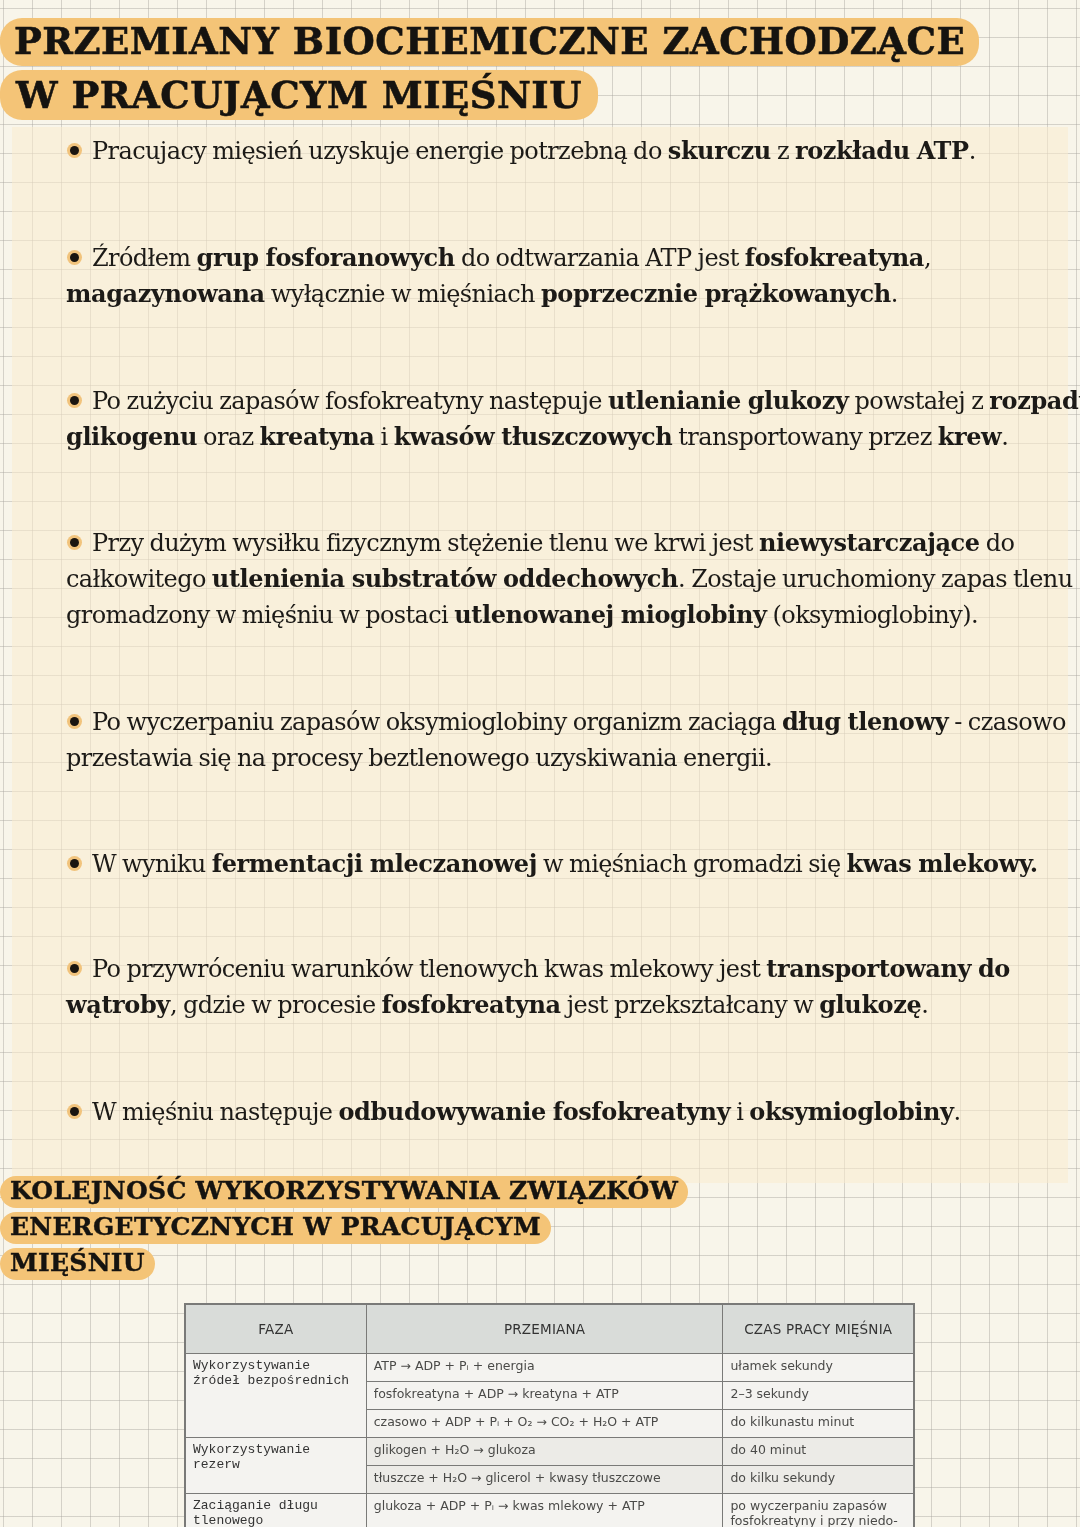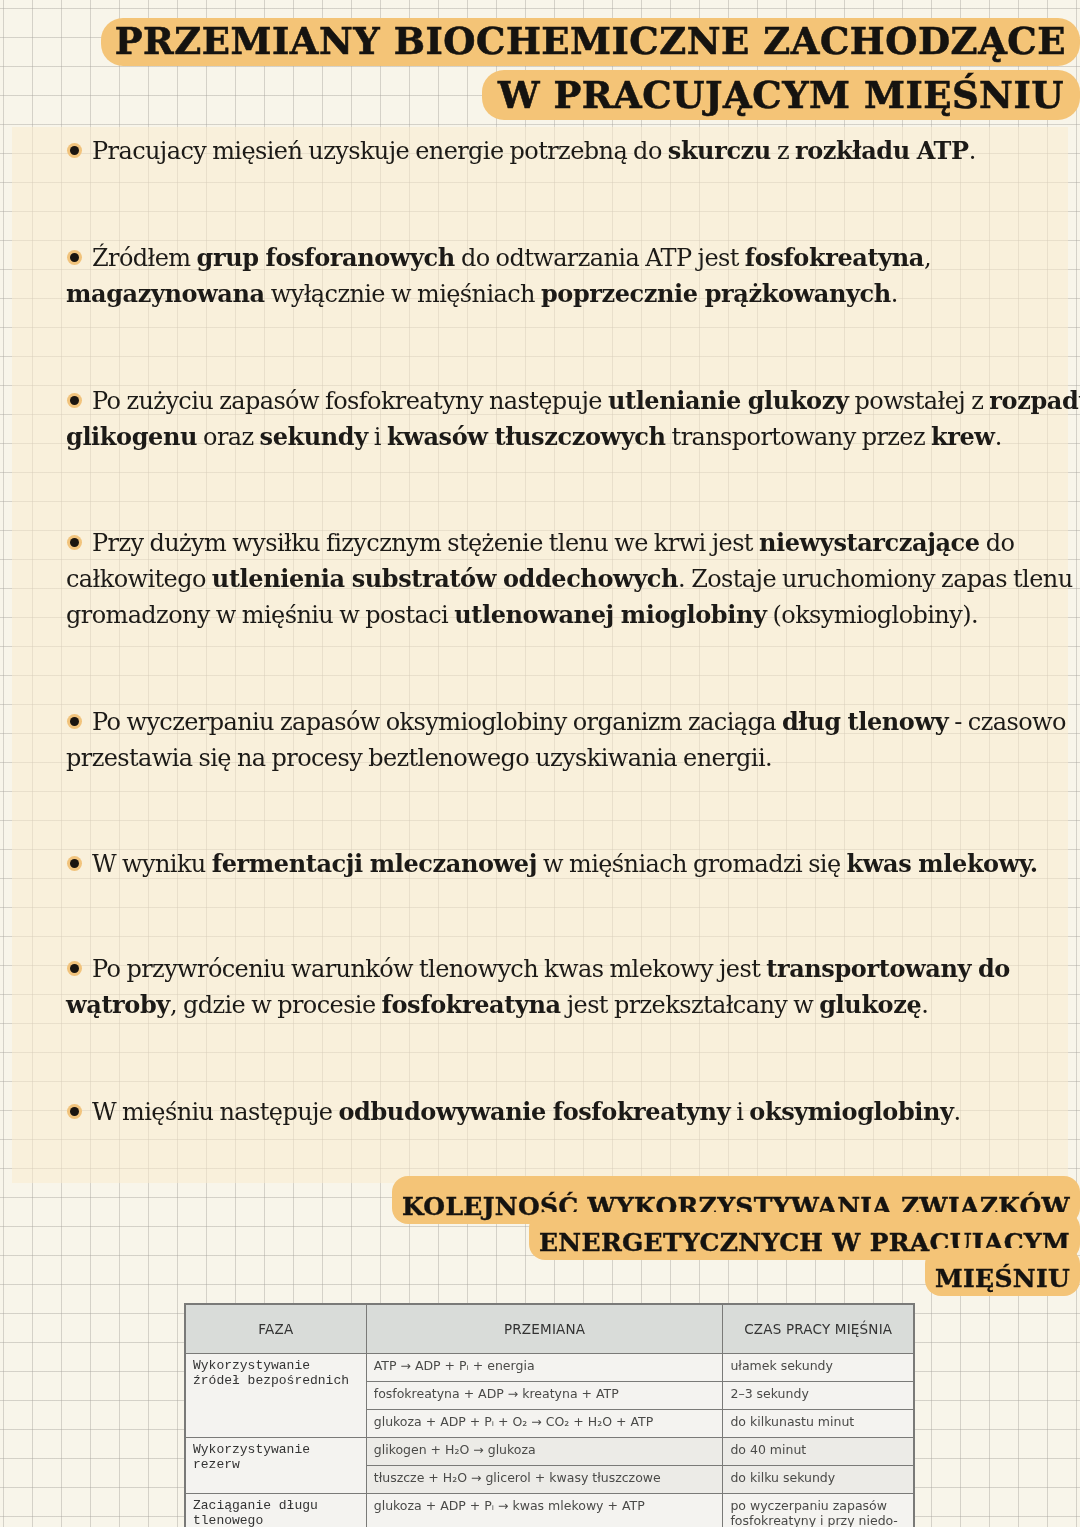--- a/index.html
+++ b/index.html
@@ -14,21 +14,21 @@
       linear-gradient(to bottom, rgba(170,165,160,0.45) 1px, transparent 1px);
     background-size: 29px 29px;
     background-position: 3px 8px;
     font-family: "DejaVu Serif", "Liberation Serif", serif;
     color: #1c1a17;
   }
   .title-wrap {
     position: absolute;
     left: 0; right: 0;
     display: flex;
-    justify-content: flex-end;
+    justify-content: flex-start;
   }
   .hl {
     display: inline-block;
     background: #f4c477;
     border-radius: 22px;
     font-family: "DejaVu Serif", serif;
     font-weight: bold;
     letter-spacing: 0.5px;
     color: #151310;
     white-space: nowrap;
@@ -60,21 +60,21 @@
     display: inline-block;
     width: 9px; height: 9px;
     border-radius: 50%;
     background: #1a1510;
     box-shadow: 0 0 0 3px #f1c37c;
     vertical-align: middle;
     margin: 0 13px 4px 4px;
   }
 
   .sub-title { font-size: 26px; }
-  .sub-title .hl { font-size: 25px; padding: 16px 10px 2px; line-height: 30px; border-radius: 16px; -webkit-text-stroke: 0.4px #151310; letter-spacing: 0.3px; }
+  .sub-title .hl { font-size: 25px; padding: 0px 10px 2px; line-height: 30px; border-radius: 16px; -webkit-text-stroke: 0.4px #151310; letter-spacing: 0.3px; }
   .st1 { top: 1176px; }
   .st2 { top: 1212px; }
   .st3 { top: 1248px; }
 
   table.energy {
     position: absolute;
     left: 184px; top: 1303px;
     width: 731px;
     border-collapse: collapse;
     background: #f4f3f0;
@@ -112,21 +112,21 @@
   <span class="hl">PRZEMIANY BIOCHEMICZNE ZACHODZĄCE</span>
 </div>
 <div class="title-wrap title-2">
   <span class="hl">W PRACUJĄCYM MIĘŚNIU</span>
 </div>
 
 <div class="panel"></div>
 
 <div class="para" style="top:133px"><span class="bullet"></span><span>Pracujacy mięsień uzyskuje energie potrzebną do </span><b>skurczu</b><span> z </span><b>rozkładu ATP</b><span>.</span></div>
 <div class="para" style="top:240px"><span class="bullet"></span><span>Źródłem </span><b>grup fosforanowych</b><span> do odtwarzania ATP jest </span><b>fosfokreatyna</b><span>, </span><b>magazynowana</b><span> wyłącznie w mięśniach </span><b>poprzecznie prążkowanych</b><span>.</span></div>
-<div class="para" style="top:383px"><span class="bullet"></span><span>Po zużyciu zapasów fosfokreatyny następuje </span><b>utlenianie glukozy</b><span> powstałej z </span><b>rozpadu glikogenu</b><span> oraz </span><b>sekundy</b><span> i </span><b>kwasów tłuszczowych</b><span> transportowany przez </span><b>krew</b><span>.</span></div>
+<div class="para" style="top:383px"><span class="bullet"></span><span>Po zużyciu zapasów fosfokreatyny następuje </span><b>utlenianie glukozy</b><span> powstałej z </span><b>rozpadu glikogenu</b><span> oraz </span><b>kreatyna</b><span> i </span><b>kwasów tłuszczowych</b><span> transportowany przez </span><b>krew</b><span>.</span></div>
 <div class="para" style="top:525px"><span class="bullet"></span><span>Przy dużym wysiłku fizycznym stężenie tlenu we krwi jest </span><b>niewystarczające</b><span> do całkowitego </span><b>utlenienia substratów oddechowych</b><span>. Zostaje uruchomiony zapas tlenu gromadzony w mięśniu w postaci </span><b>utlenowanej mioglobiny</b><span> (oksymioglobiny).</span></div>
 <div class="para" style="top:704px"><span class="bullet"></span><span>Po wyczerpaniu zapasów oksymioglobiny organizm zaciąga </span><b>dług tlenowy</b><span> - czasowo przestawia się na procesy beztlenowego uzyskiwania energii.</span></div>
 <div class="para" style="top:846px"><span class="bullet"></span><span>W wyniku </span><b>fermentacji mleczanowej</b><span> w mięśniach gromadzi się </span><b>kwas mlekowy.</b></div>
 <div class="para" style="top:951px"><span class="bullet"></span><span>Po przywróceniu warunków tlenowych kwas mlekowy jest </span><b>transportowany do wątroby</b><span>, gdzie w procesie </span><b>fosfokreatyna</b><span> jest przekształcany w </span><b>glukozę</b><span>.</span></div>
 <div class="para" style="top:1094px"><span class="bullet"></span><span>W mięśniu następuje </span><b>odbudowywanie fosfokreatyny</b><span> i </span><b>oksymioglobiny</b><span>.</span></div>
 
 <div class="title-wrap sub-title st1">
   <span class="hl">KOLEJNOŚĆ WYKORZYSTYWANIA ZWIĄZKÓW</span>
 </div>
 <div class="title-wrap sub-title st2">
@@ -148,21 +148,21 @@
     <tr>
       <td class="faza" rowspan="3">Wykorzystywanie źródeł bezpośrednich</td>
       <td class="przem">ATP → ADP + Pᵢ + energia</td>
       <td class="czas">ułamek sekundy</td>
     </tr>
     <tr>
       <td class="przem">fosfokreatyna + ADP → kreatyna + ATP</td>
       <td class="czas">2–3 sekundy</td>
     </tr>
     <tr>
-      <td class="przem">glukoza + ADP + Pᵢ + O₂ → CO₂ + H₂O + ATP</td>
+      <td class="przem">czasowo + ADP + Pᵢ + O₂ → CO₂ + H₂O + ATP</td>
       <td class="czas">do kilkunastu minut</td>
     </tr>
     <tr class="shade">
       <td class="faza" rowspan="2">Wykorzystywanie rezerw</td>
       <td class="przem">glikogen + H₂O → glukoza</td>
       <td class="czas">do 40 minut</td>
     </tr>
     <tr class="shade">
       <td class="przem">tłuszcze + H₂O → glicerol + kwasy tłuszczowe</td>
       <td class="czas">do kilku sekundy</td>

